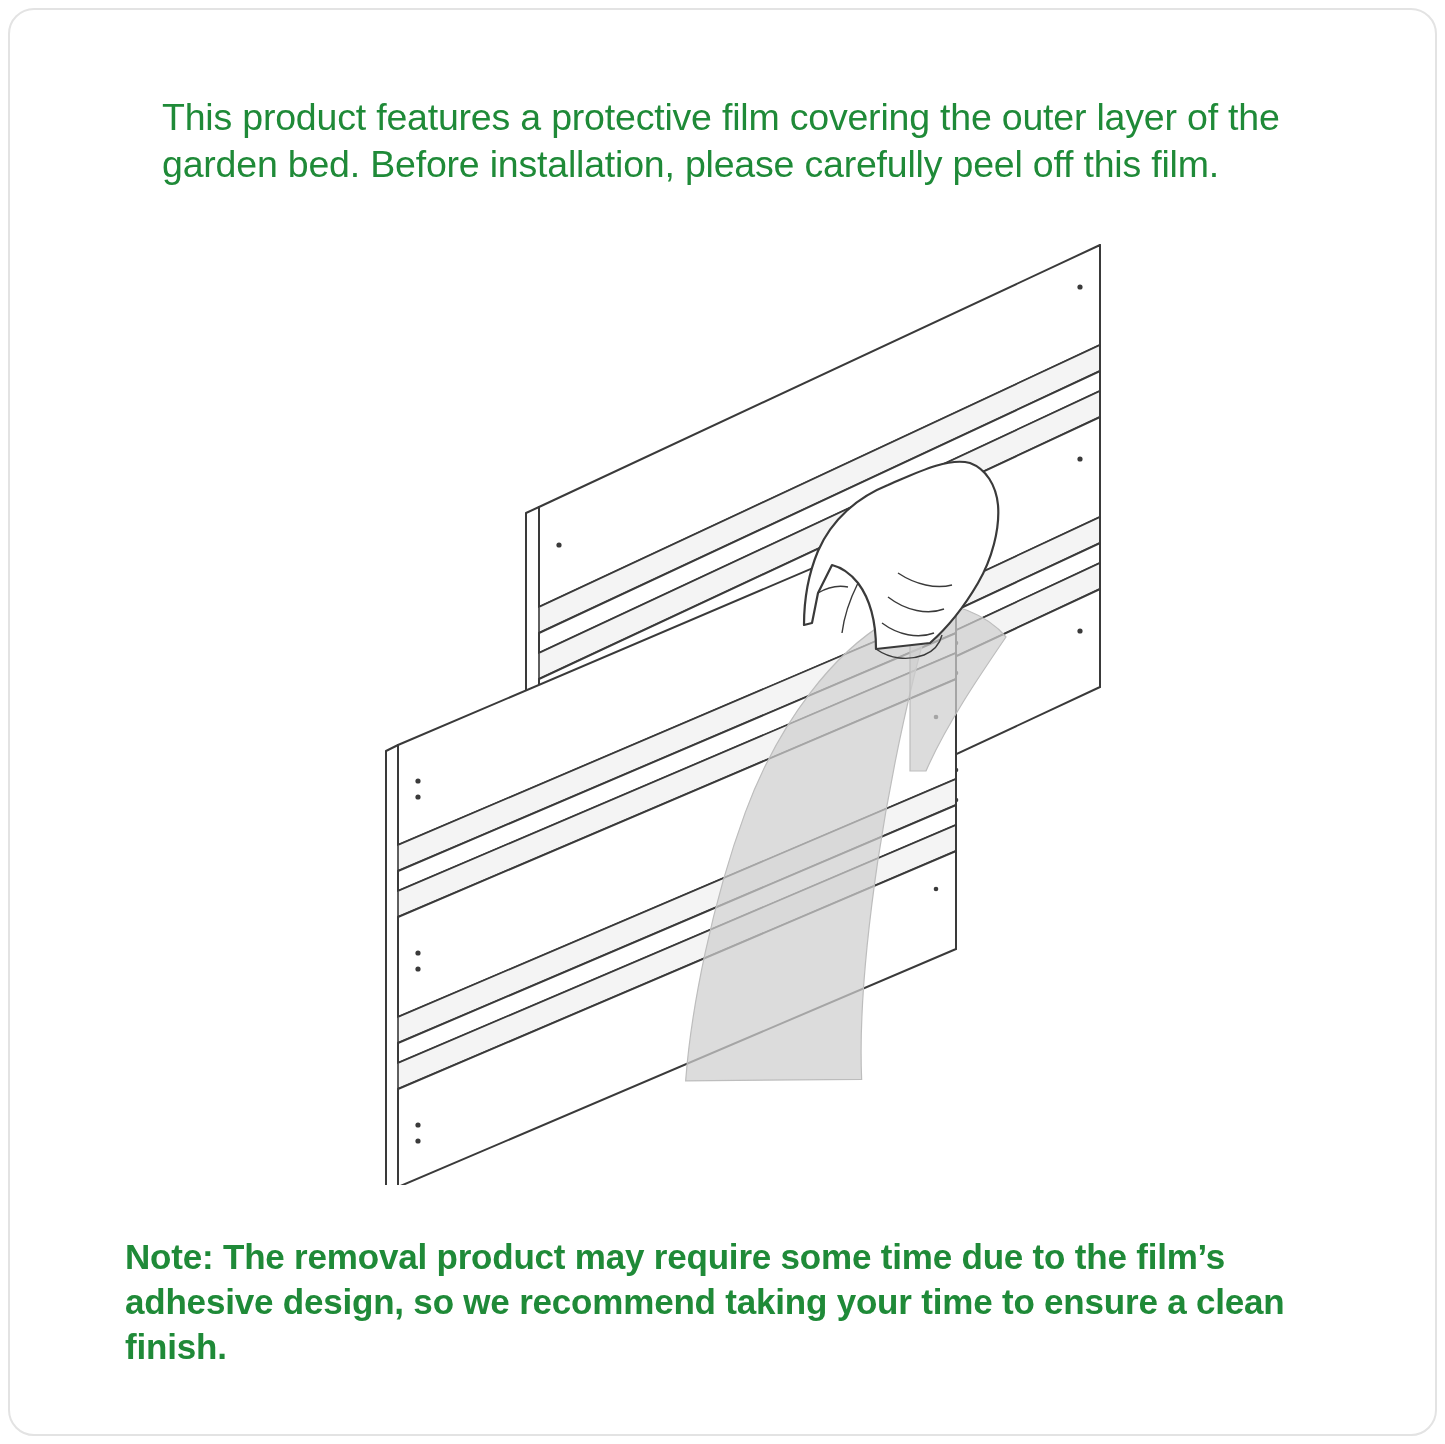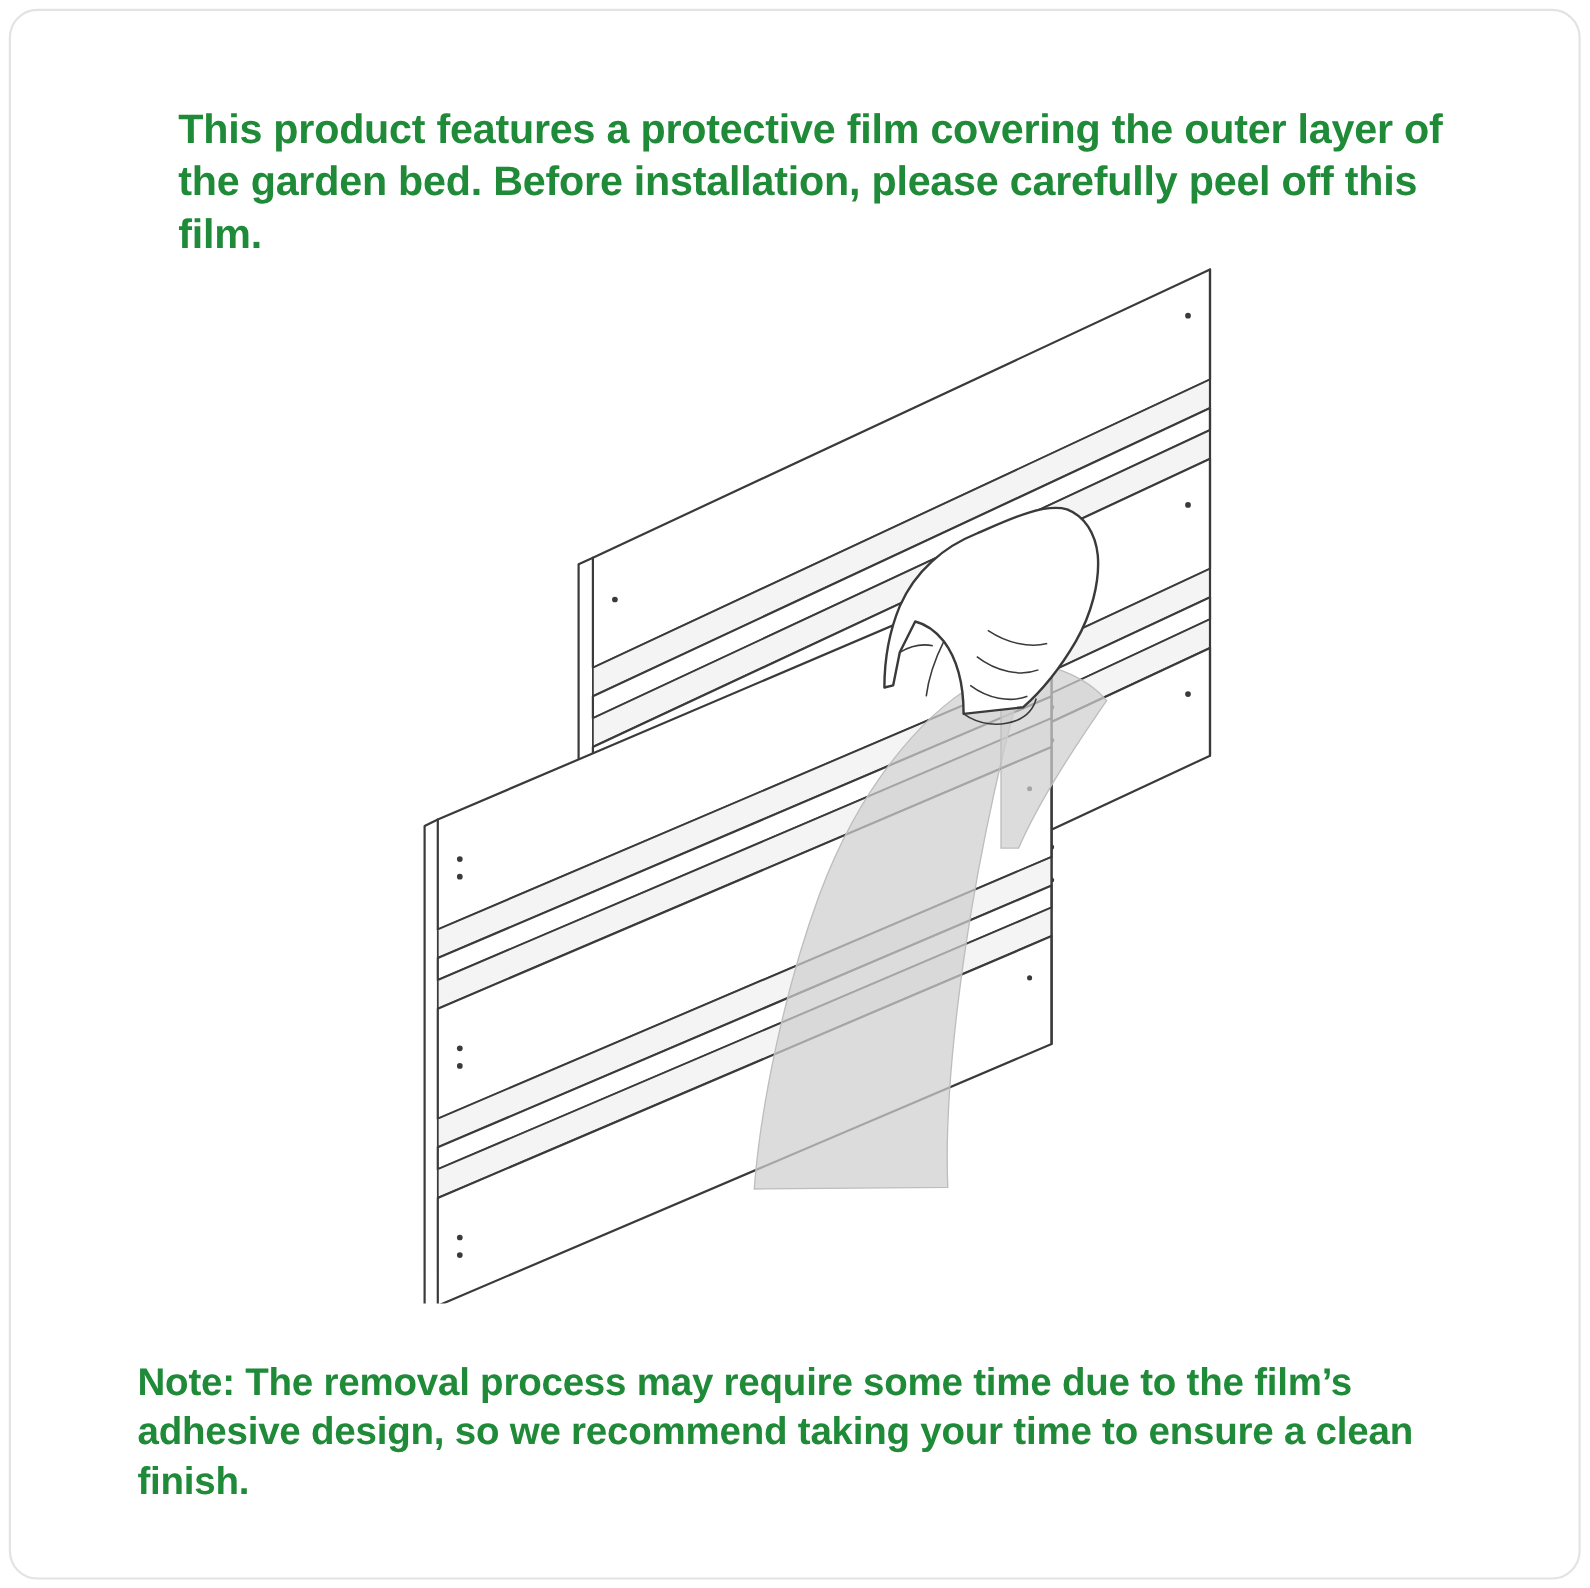--- a/index.html
+++ b/index.html
@@ -24,21 +24,21 @@
     border-radius: 26px;
     box-sizing: border-box;
     overflow: hidden;
   }
   .headline {
     position: absolute;
     left: 152px;
     top: 84px;
     width: 1160px;
     color: #1f8a38;
-    font-weight: bold;
+    font-weight: normal;
     font-size: 37.5px;
     line-height: 1.26;
     letter-spacing: -0.2px;
   }
   .note {
     position: absolute;
     left: 115px;
     top: 1225px;
     width: 1240px;
     color: #1f8a38;
@@ -148,15 +148,15 @@
         <path class="lnthin" d="M118,186 C132,196 150,198 166,192 C176,188 182,180 184,172"></path>
         <path class="lnthin" d="M124,160 C140,172 160,176 176,170"></path>
         <path class="lnthin" d="M130,134 C148,148 170,152 186,146"></path>
         <path class="lnthin" d="M140,110 C158,122 178,126 194,122"></path>
         <path class="lnthin" d="M100,120 C92,136 86,154 84,170"></path>
         <path class="lnthin" d="M60,130 C70,124 80,122 90,124"></path>
       </g>
     </svg>
   </div>
 
-  <div class="note">Note: The removal process may require some time due to the film’s adhesive design, so we recommend taking your time to ensure a clean finish.</div>
+  <div class="note">Note: The removal product may require some time due to the film’s adhesive design, so we recommend taking your time to ensure a clean finish.</div>
 
 </div>
 
 </body></html>

